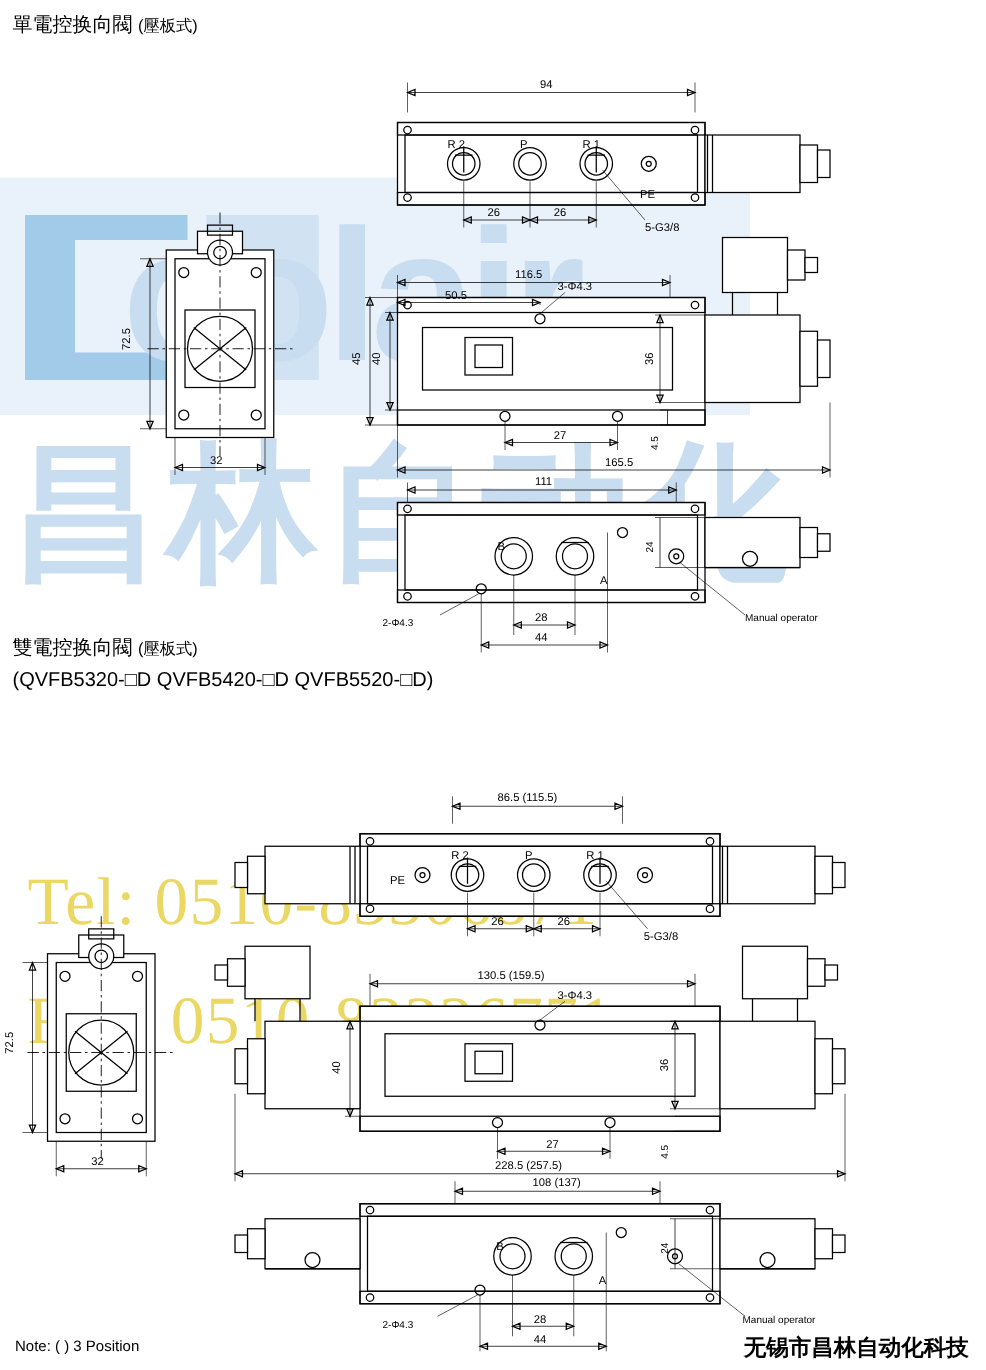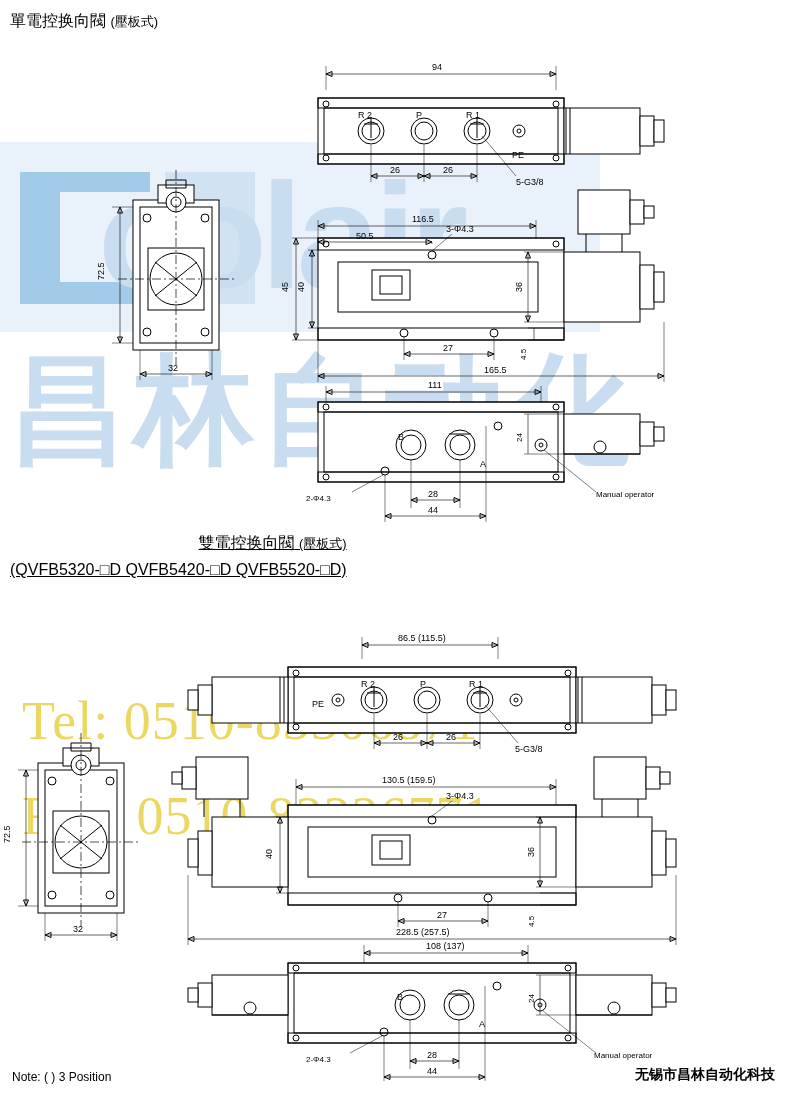--- a/index.html
+++ b/index.html
@@ -28,28 +28,28 @@
   }
   .wm-tel,.wm-fax{
     position:absolute;left:22px;font-family:"Liberation Serif",serif;
     font-size:54px;color:#e8d24a;opacity:.85;letter-spacing:1px;white-space:nowrap;
   }
   .wm-tel{top:690px;}
   .wm-fax{top:785px;}
 
   
   .h-block{position:absolute;left:10px;}
-  .h-line{font-size:16px;line-height:26px;white-space:nowrap;text-align:right;}
+  .h-line{font-size:16px;line-height:26px;white-space:nowrap;}
   .h-line .small{font-size:13px;}
   .sq{display:inline-block;width:10px;height:10px;border:1px solid #000;
       vertical-align:middle;margin:0 1px;}
 
   
   .note{position:absolute;left:12px;top:1070px;font-size:12px;text-align:center;}
-  .corp{position:absolute;right:14px;top:1066px;font-size:14px;font-weight:bold;}
+  .corp{position:absolute;right:14px;top:1066px;font-size:18px;font-weight:bold;}
 
   
   .dwg{position:absolute;}
   svg{display:block;overflow:visible;}
   .ln{stroke:#000;stroke-width:1;fill:none;}
   .ctr{stroke:#000;stroke-width:.7;fill:none;stroke-dasharray:9 3 2 3;}
   .dim{stroke:#000;stroke-width:.6;fill:none;}
   .ext{stroke:#000;stroke-width:.5;fill:none;}
   .fillw{fill:#fff;stroke:#000;stroke-width:1;}
   text{font-family:"Liberation Sans",sans-serif;font-size:9px;fill:#000;}
@@ -271,21 +271,21 @@
       <path class="dim" d="M385 486 L486 486"></path>
       <path class="ln" d="M385 486 l6 -2.5 l0 5 z M486 486 l-6 -2.5 l0 5 z"></path>
       <text x="428" y="483">44</text>
       <path class="ext" d="M564 384 L524 384 M564 424 L524 424"></path>
       <path class="dim" d="M528 384 L528 424"></path>
       <text x="522" y="412" transform="rotate(-90 522 412)" class="s8">24</text>
     </g>
   </svg>
   </div>
 
-  <div class="h-block" style="top:530px;text-decoration:underline;">
+  <div class="h-block" style="top:506px;">
     <div class="h-line">
       <span>雙電控换向閥</span>
       <span class="small">(壓板式)</span>
     </div>
     <div class="h-line">(QVFB5320-□D  QVFB5420-□D  QVFB5520-□D)</div>
   </div>
 
   <div class="dwg" style="left:0;top:615px;">
   <svg width="789" height="460">
 

